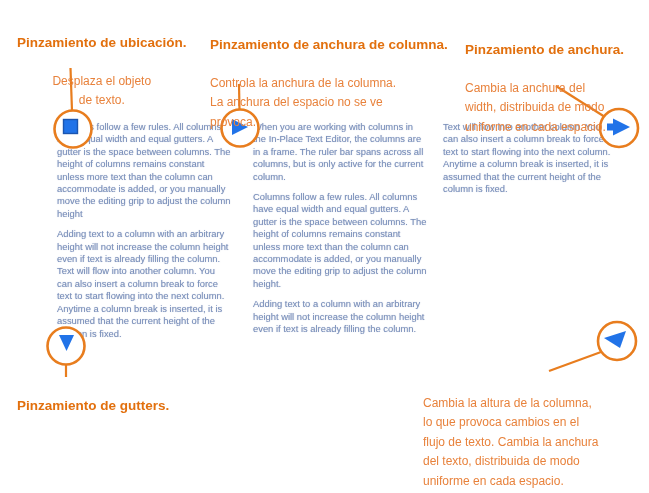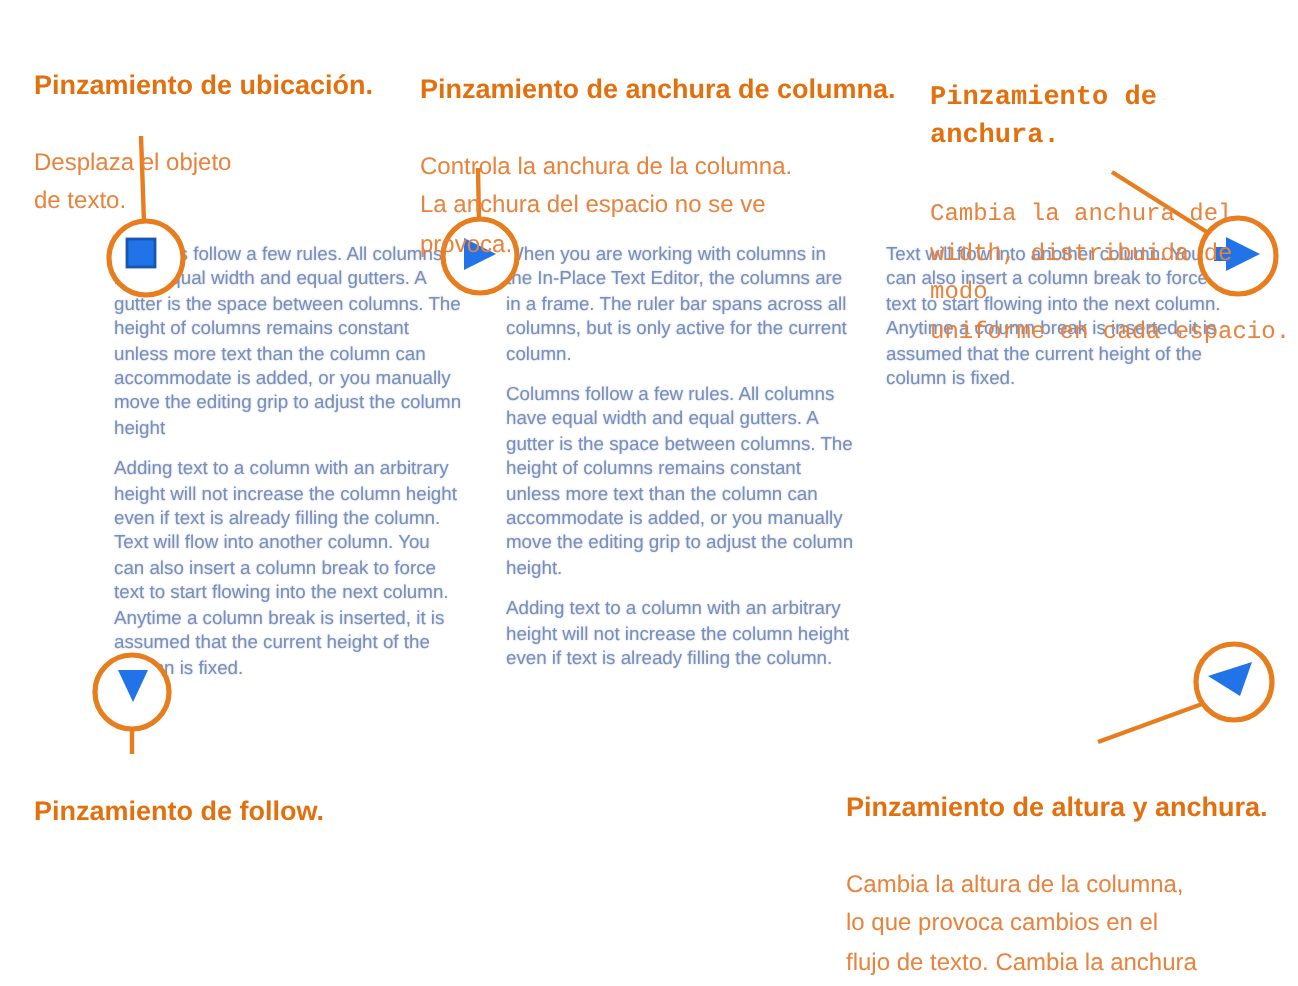--- a/index.html
+++ b/index.html
@@ -63,23 +63,23 @@
     font-weight: bold;
     color: var(--title-orange, #e2700e);
     white-space: pre-line;
   }
   .callout-body {
     display: block;
     font-size: 12px;
     color: var(--body-orange, #e8823c);
     white-space: pre-line;
   }
-  #callout-location      { left: 17px;  top: 13px; }
+  #callout-location      { left: 17px;  top: 13px; text-align: center; }
   #callout-column-width  { left: 210px; top: 15px; }
-  #callout-width         { left: 465px; top: 20px; font-family: Liberation Mono, monospace; }
+  #callout-width         { left: 465px; top: 20px; }
   #callout-height        { left: 17px;  top: 376px; }
   #callout-height-width  { left: 423px; top: 374px; }
 </style>
 </head>
 <body>
 
 <div class="canvas">
 
   <div class="text-column" id="col1">
     <p>Columns follow a few rules. All columns
@@ -175,25 +175,24 @@
   </div>
 
   <div class="callout" id="callout-width">
     <span class="callout-title">Pinzamiento de anchura.</span>
     <span class="callout-body">Cambia la anchura del
 width, distribuida de modo
 uniforme en cada espacio.</span>
   </div>
 
   <div class="callout" id="callout-height">
-    <span class="callout-title">Pinzamiento de follow.</span>
+    <span class="callout-title">Pinzamiento de gutters.</span>
   </div>
 
   <div class="callout" id="callout-height-width">
-    <span class="callout-title">Pinzamiento de altura y anchura.</span>
     <span class="callout-body">Cambia la altura de la columna,
 lo que provoca cambios en el
 flujo de texto. Cambia la anchura
 del texto, distribuida de modo
 uniforme en cada espacio.</span>
   </div>
 
 </div>
 
 </body></html>

